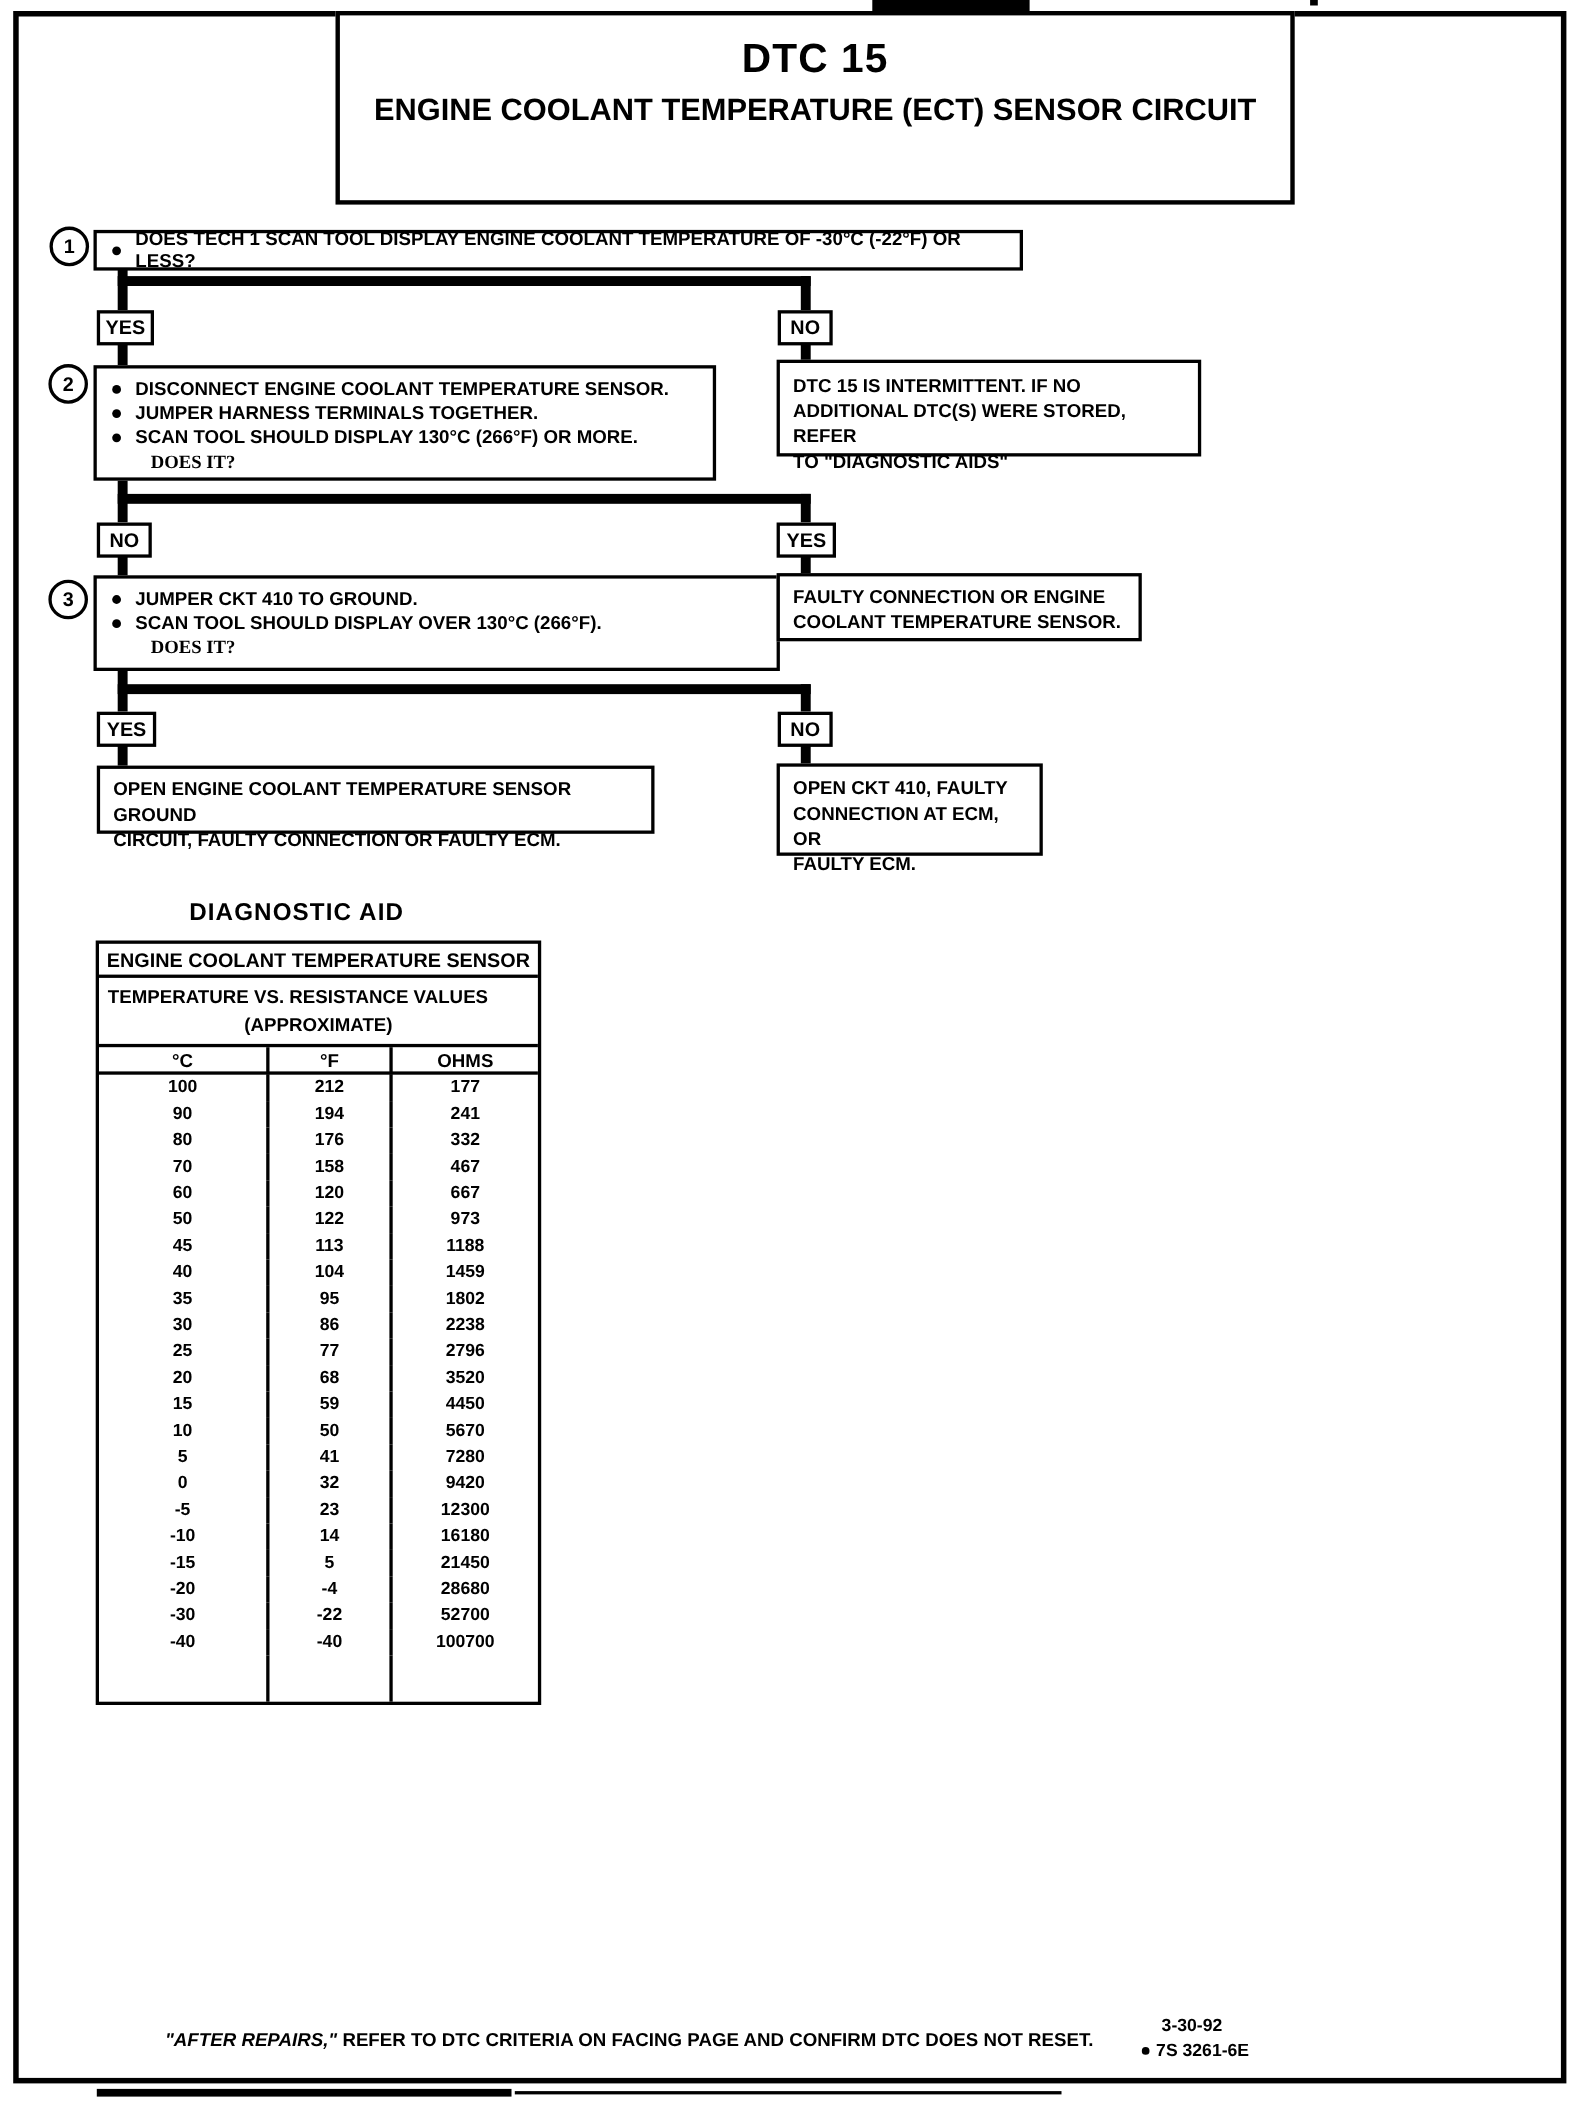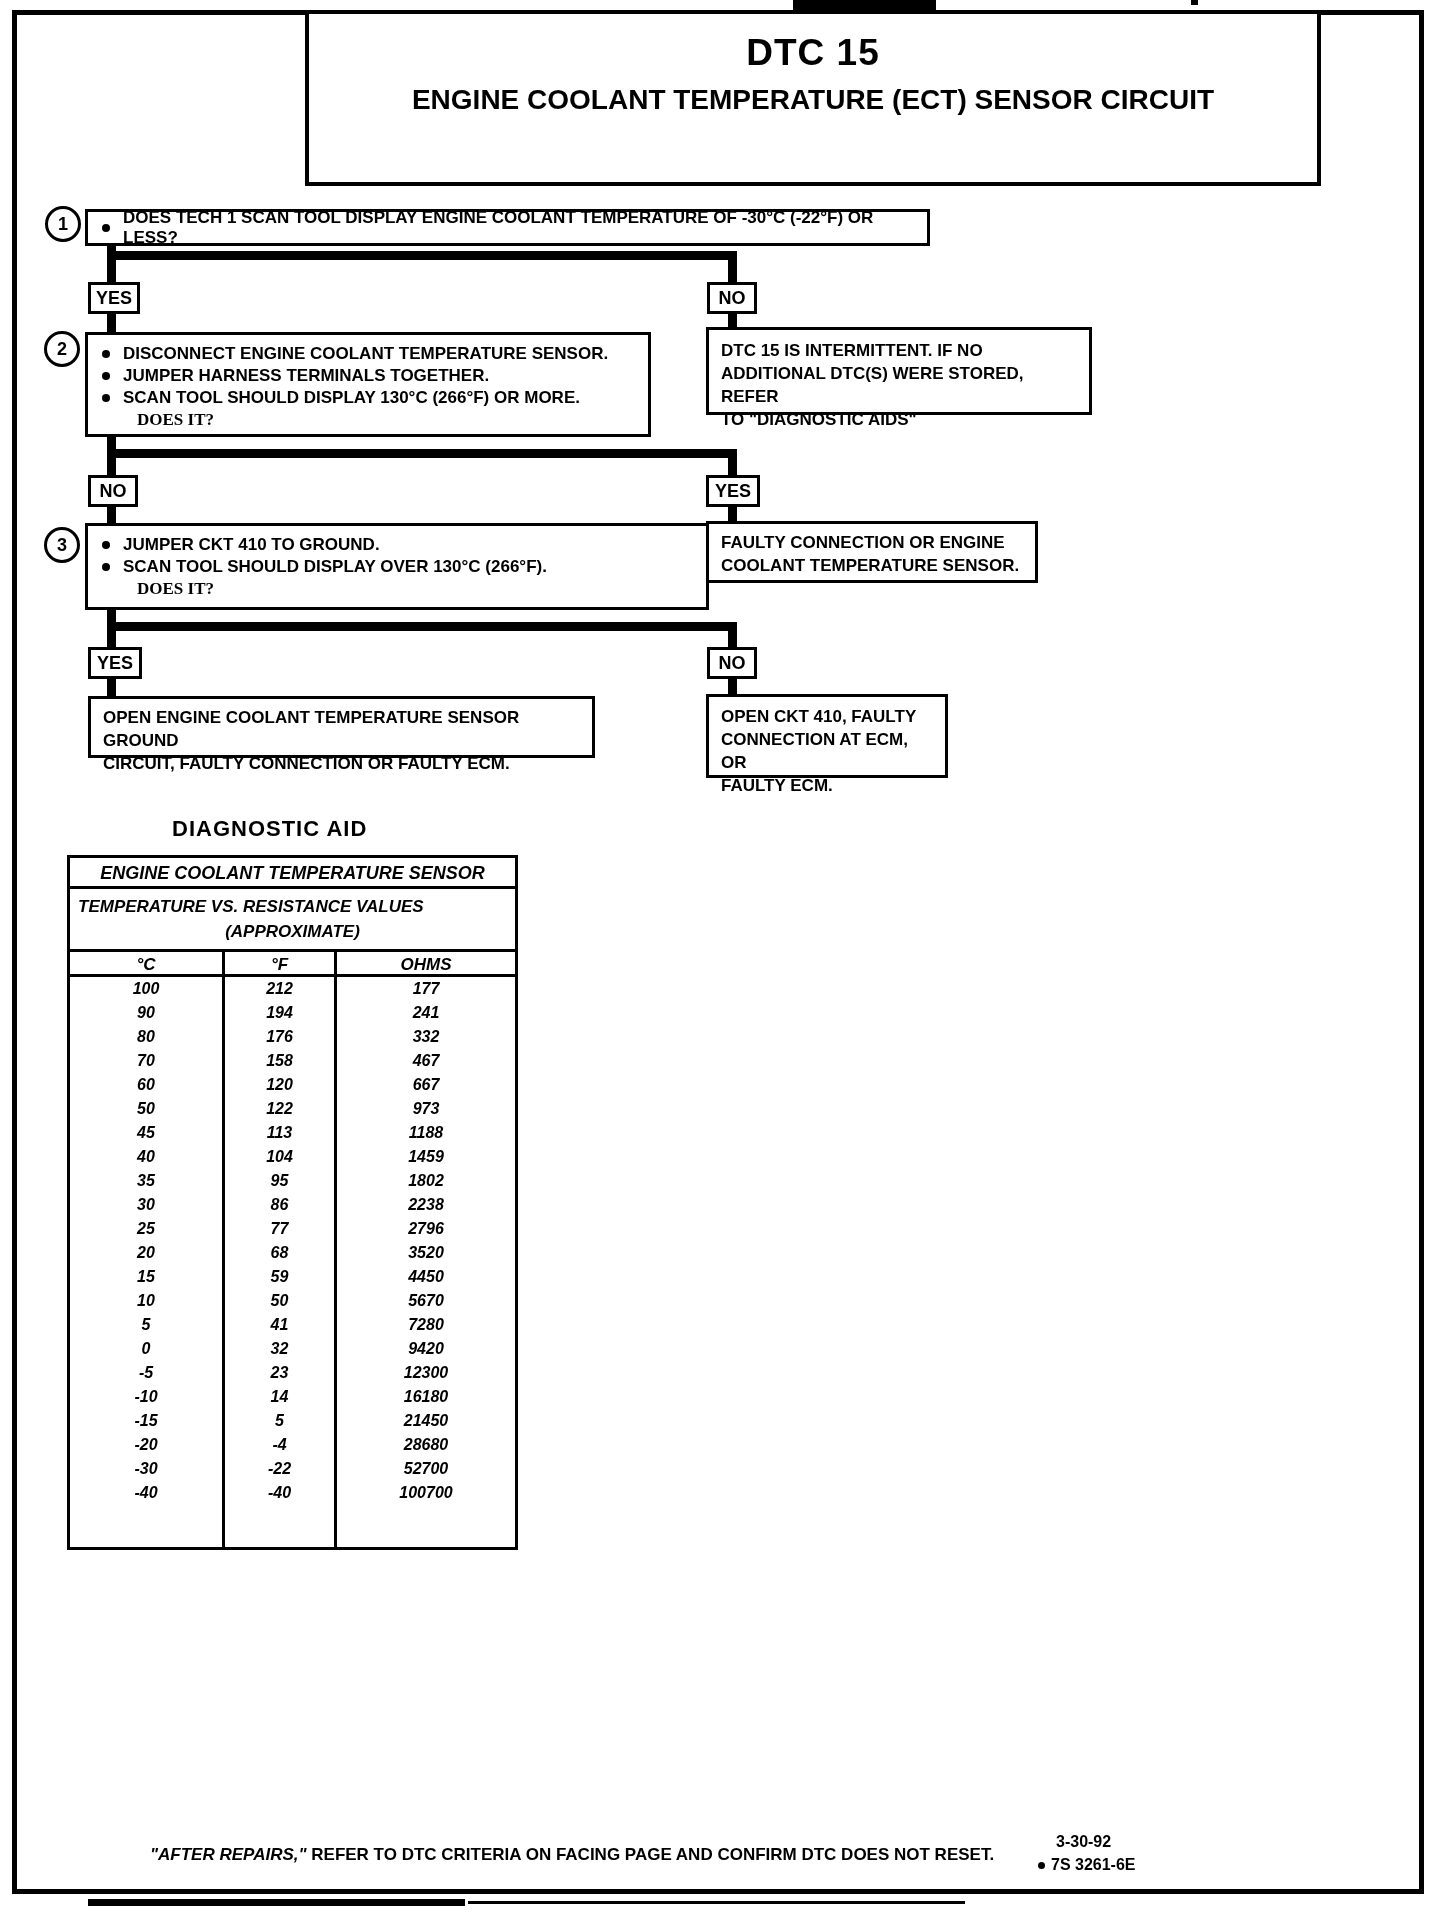--- a/index.html
+++ b/index.html
@@ -49,21 +49,21 @@
 </head>
 <body>
 
 <div class="frame" style="left:12px;top:10px;width:1412px;height:1884px;"></div>
 <div class="art" style="left:793px;top:0;width:143px;height:13px;"></div>
 <div class="art" style="left:926px;top:12px;width:10px;height:16px;"></div>
 <div class="art" style="left:1191px;top:0;width:7px;height:5px;"></div>
 <div class="art" style="left:88px;top:1899px;width:377px;height:7px;"></div>
 <div class="art" style="left:468px;top:1901px;width:497px;height:3px;"></div>
 
-<div class="titlebox" style="left:305px;top:10px;width:1016px;height:176px;">
+<div class="titlebox" style="left:305px;top:10px;width:872px;height:176px;">
   <div class="t-main">DTC 15</div>
   <div class="t-sub">ENGINE COOLANT TEMPERATURE (ECT) SENSOR CIRCUIT</div>
 </div>
 
 <div class="circ" style="left:45px;top:206px;">
     <span>1</span>
   </div>
 <div class="fbox" style="left:85px;top:209px;width:845px;height:37px;display:flex;align-items:center;">
   <span class="bullet" style="margin:0 13px 0 14px;"></span>
   <span>DOES TECH 1 SCAN TOOL DISPLAY ENGINE COOLANT TEMPERATURE OF -30°C (-22°F) OR LESS?</span>
@@ -148,21 +148,21 @@
 </div>
 
 <div class="fbox mline" style="left:706px;top:694px;width:242px;height:84px;padding:8px 12px;">
   <div>OPEN CKT 410, FAULTY</div>
   <div>CONNECTION AT ECM, OR</div>
   <div>FAULTY ECM.</div>
 </div>
 
 <div class="aid-head" style="left:172px;top:816px;">DIAGNOSTIC AID</div>
 
-<div class="dtable" style="left:67px;top:855px;width:451px;height:695px;font-style:italic;">
+<div class="dtable" style="left:87px;top:855px;width:405px;height:695px;">
   <div class="tt">ENGINE COOLANT TEMPERATURE SENSOR</div>
   <div class="tsub">
     <div class="tsub1">TEMPERATURE VS. RESISTANCE VALUES</div>
     <div class="tsub2">(APPROXIMATE)</div>
   </div>
   <div class="thead">
     <div class="tc c1">°C</div>
     <div class="tc c2">°F</div>
     <div class="tc c3">OHMS</div>
   </div>

